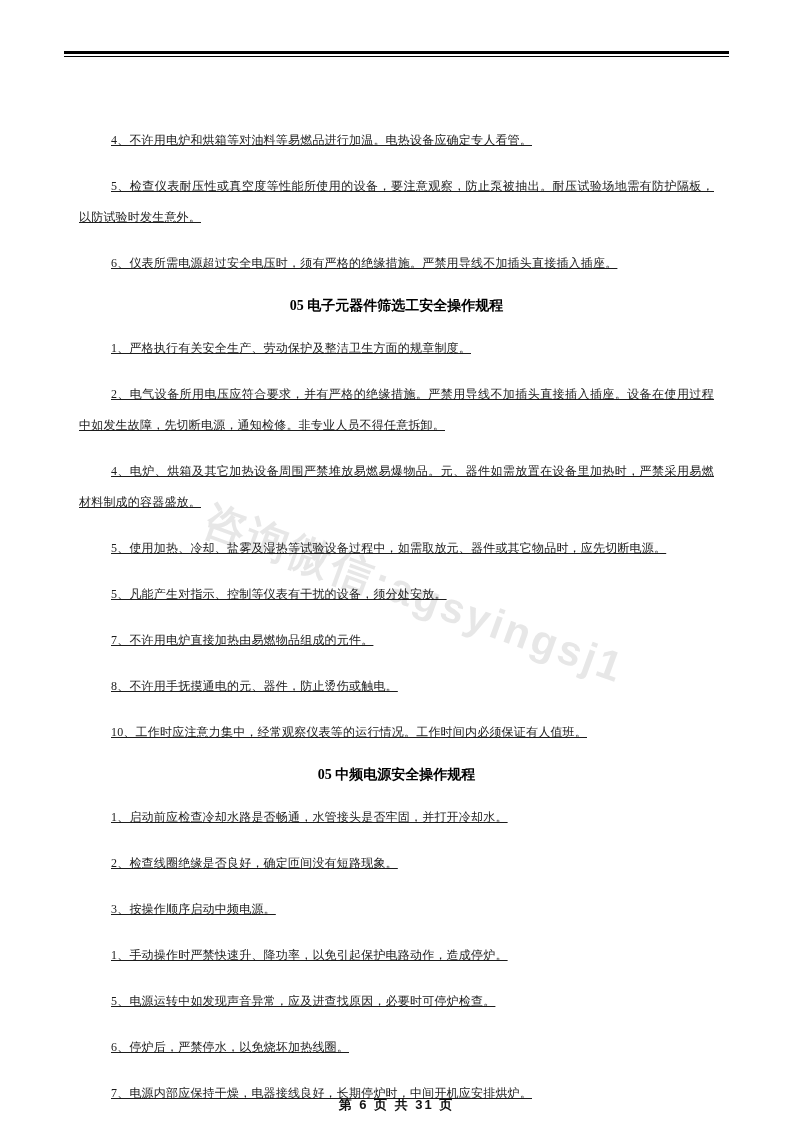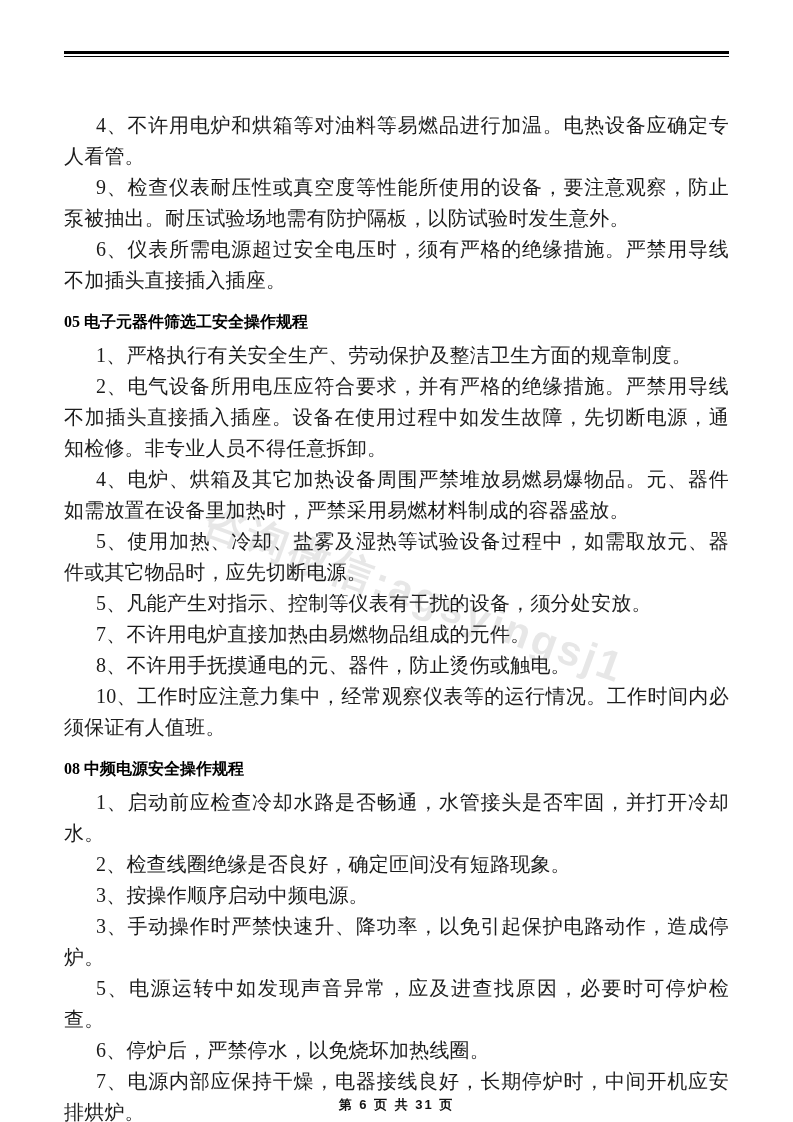--- a/index.html
+++ b/index.html
@@ -22,30 +22,32 @@
     border-top: 3px solid #000;
     border-bottom: 1px solid #000;
   }
   .content {
     position: absolute;
     top: 110px;
     left: 64px;
     width: 665px;
   }
   .content p {
-    margin: 0;
-    font-size: 20px;
+    margin: 15px;
+    font-size: 12px;
     line-height: 31px;
     text-indent: 32px;
     text-align: justify;
     letter-spacing: 0.2px;
+    text-decoration: underline;
   }
   .content h2 {
-    font-size: 16px;
+    font-size: 14px;
     font-weight: bold;
+    text-align: center;
     line-height: 24px;
     margin: 14px 0 6px 0;
     color: #000;
   }
   .watermark {
     position: absolute;
     top: 492px;
     left: 215px;
     font-size: 42px;
     font-weight: bold;
@@ -77,42 +79,42 @@
 <div class="page">
 
   <div class="header-rule"></div>
 
   <div class="watermark">咨询微信:agsyingsj1</div>
 
   <div class="content">
 
     <div>
       <p>4、不许用电炉和烘箱等对油料等易燃品进行加温。电热设备应确定专人看管。</p>
-      <p>9、检查仪表耐压性或真空度等性能所使用的设备，要注意观察，防止泵被抽出。耐压试验场地需有防护隔板，以防试验时发生意外。</p>
+      <p>5、检查仪表耐压性或真空度等性能所使用的设备，要注意观察，防止泵被抽出。耐压试验场地需有防护隔板，以防试验时发生意外。</p>
       <p>6、仪表所需电源超过安全电压时，须有严格的绝缘措施。严禁用导线不加插头直接插入插座。</p>
     </div>
 
     <div>
       <h2>05 电子元器件筛选工安全操作规程</h2>
       <p>1、严格执行有关安全生产、劳动保护及整洁卫生方面的规章制度。</p>
       <p>2、电气设备所用电压应符合要求，并有严格的绝缘措施。严禁用导线不加插头直接插入插座。设备在使用过程中如发生故障，先切断电源，通知检修。非专业人员不得任意拆卸。</p>
       <p>4、电炉、烘箱及其它加热设备周围严禁堆放易燃易爆物品。元、器件如需放置在设备里加热时，严禁采用易燃材料制成的容器盛放。</p>
       <p>5、使用加热、冷却、盐雾及湿热等试验设备过程中，如需取放元、器件或其它物品时，应先切断电源。</p>
       <p>5、凡能产生对指示、控制等仪表有干扰的设备，须分处安放。</p>
       <p>7、不许用电炉直接加热由易燃物品组成的元件。</p>
       <p>8、不许用手抚摸通电的元、器件，防止烫伤或触电。</p>
       <p>10、工作时应注意力集中，经常观察仪表等的运行情况。工作时间内必须保证有人值班。</p>
     </div>
 
     <div>
-      <h2>08 中频电源安全操作规程</h2>
+      <h2>05 中频电源安全操作规程</h2>
       <p>1、启动前应检查冷却水路是否畅通，水管接头是否牢固，并打开冷却水。</p>
       <p>2、检查线圈绝缘是否良好，确定匝间没有短路现象。</p>
       <p>3、按操作顺序启动中频电源。</p>
-      <p>3、手动操作时严禁快速升、降功率，以免引起保护电路动作，造成停炉。</p>
+      <p>1、手动操作时严禁快速升、降功率，以免引起保护电路动作，造成停炉。</p>
       <p>5、电源运转中如发现声音异常，应及进查找原因，必要时可停炉检查。</p>
       <p>6、停炉后，严禁停水，以免烧坏加热线圈。</p>
       <p>7、电源内部应保持干燥，电器接线良好，长期停炉时，中间开机应安排烘炉。</p>
     </div>
 
   </div>
 
   <div class="footer">第 6 页 共 31 页</div>
 
 </div>

